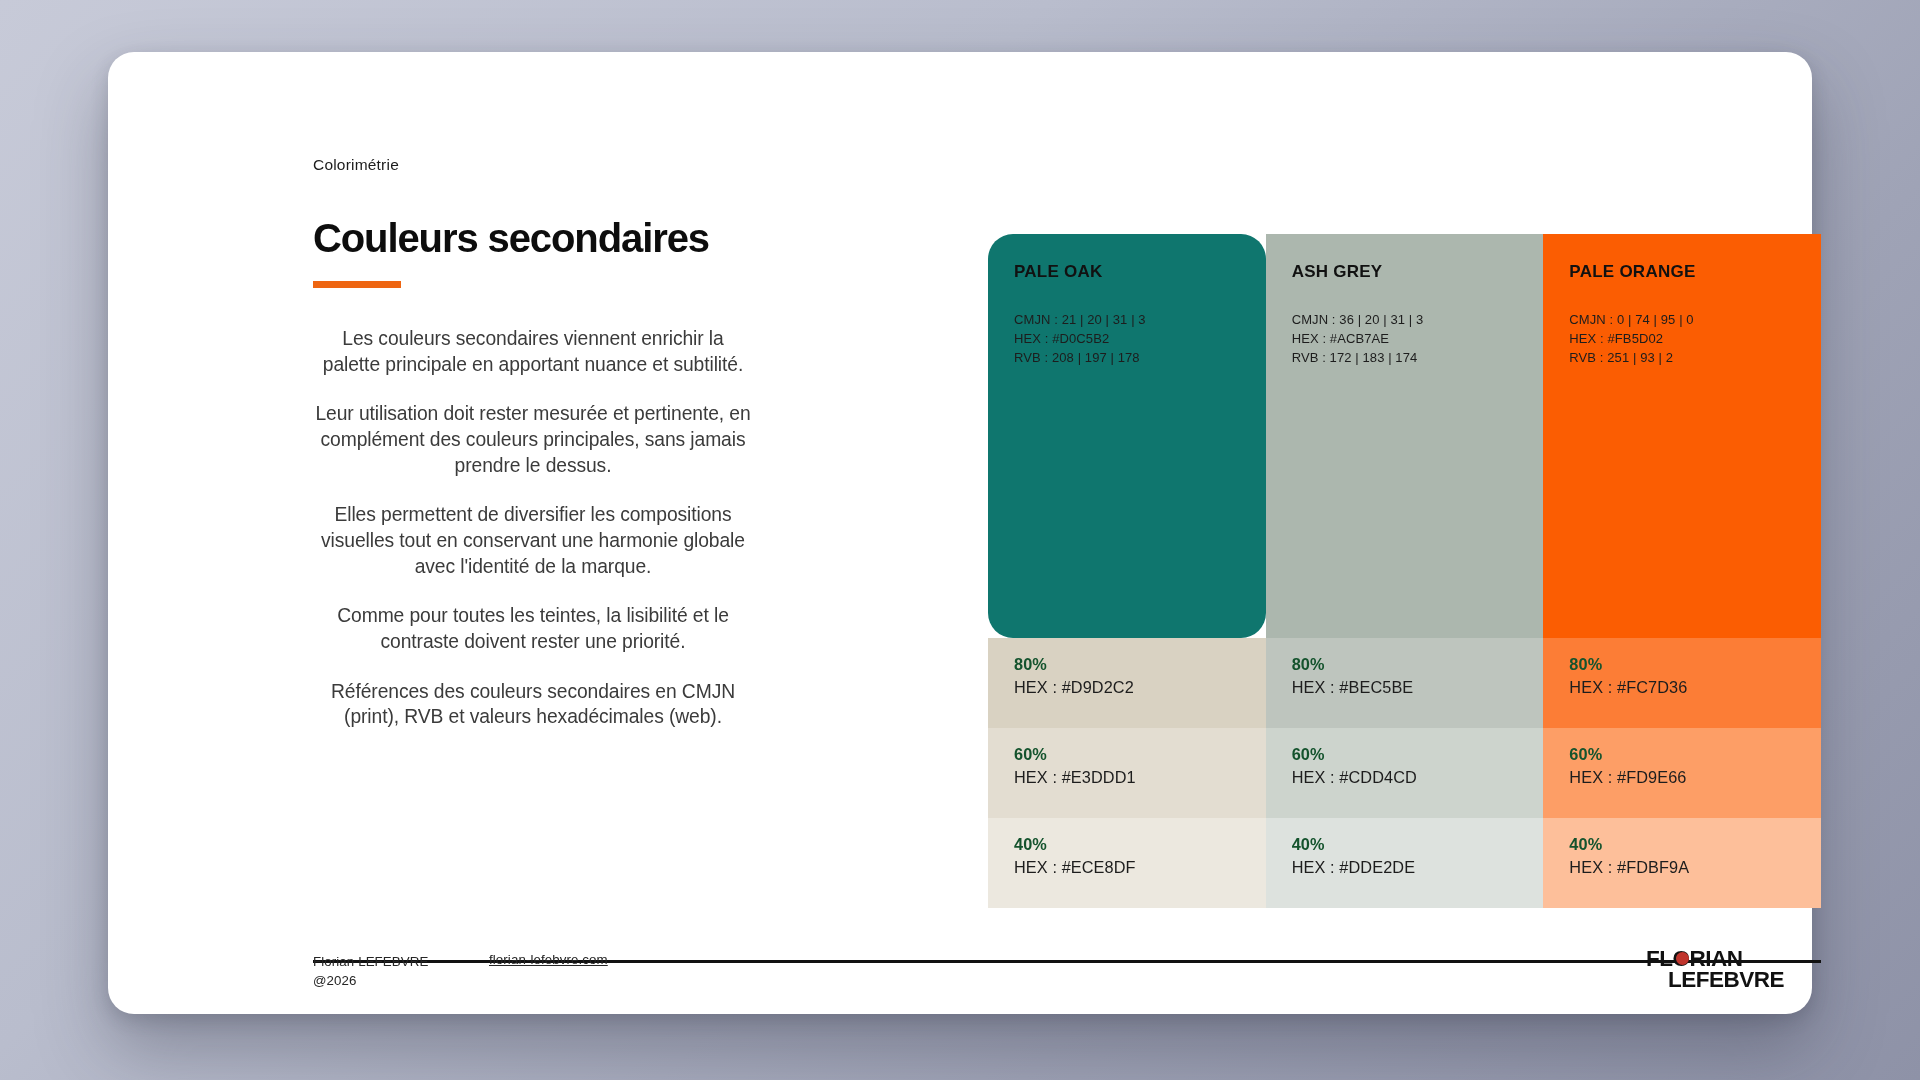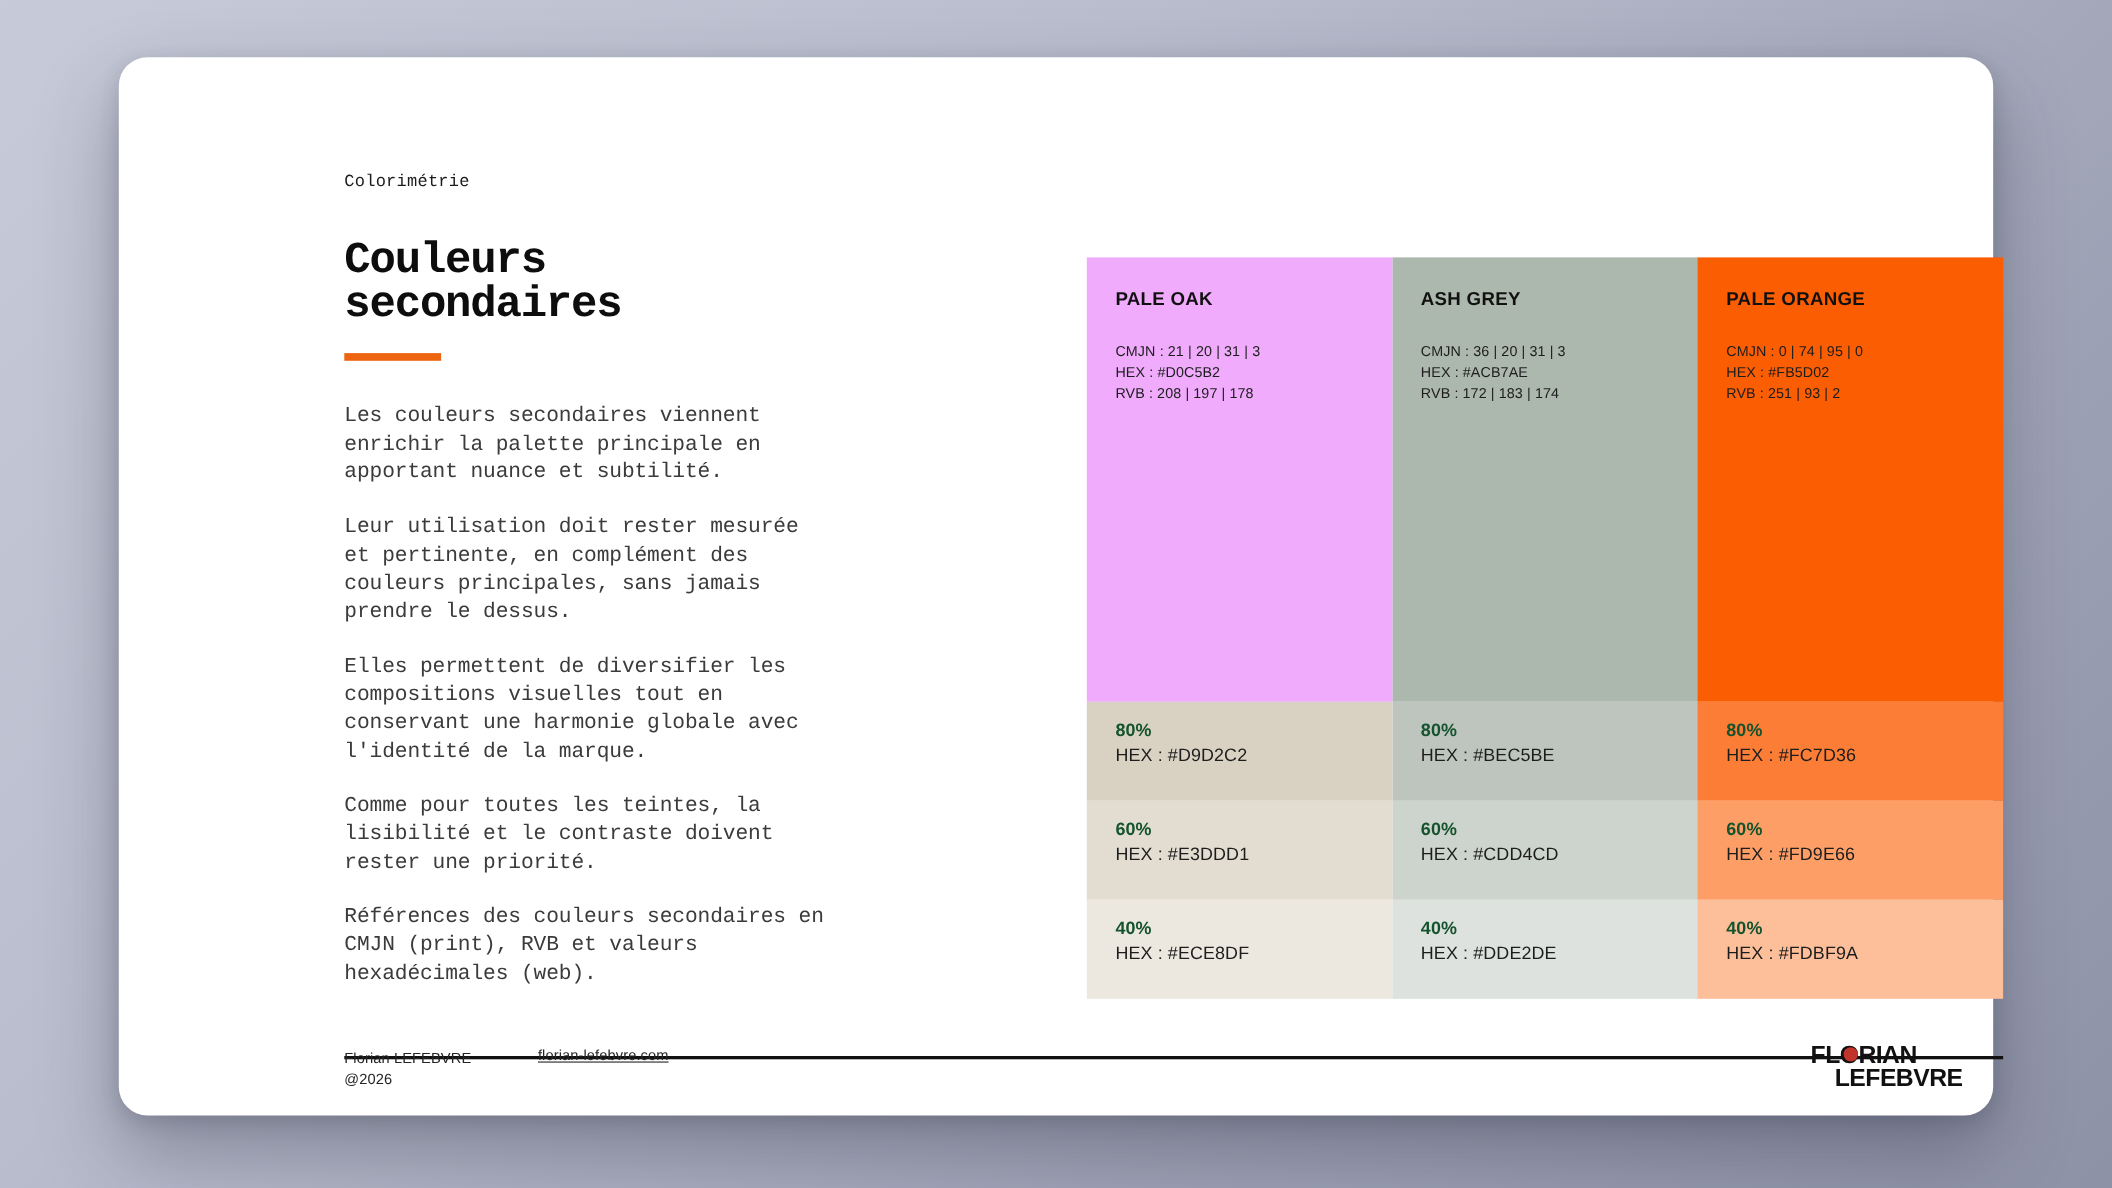--- a/index.html
+++ b/index.html
@@ -34,21 +34,20 @@
     inset: 0;
     padding: 60px 0 0 0;
   }
 
   
   #left-col {
     position: absolute;
     left: 205px;
     top: 104px;
     width: 450px;
-    font-family: Liberation Mono, monospace;
   }
 
   #eyebrow {
     font-size: 15.5px;
     color: #1c1c1c;
     letter-spacing: 0.2px;
     font-weight: 400;
   }
 
   #page-title {
@@ -63,20 +62,21 @@
   #title-rule {
     margin-top: 23px;
     width: 88px;
     height: 7px;
     background: #ee6511;
   }
 
   #paragraphs {
     margin-top: 38px;
     width: 440px;
+    text-align: center;
   }
 
   .para {
     font-size: 19.3px;
     line-height: 1.33;
     color: #3b3b3b;
     margin-bottom: 24px;
     letter-spacing: -0.1px;
   }
   .para:last-child { margin-bottom: 0; }
@@ -209,21 +209,21 @@
         <p class="para">Les couleurs secondaires viennent enrichir la palette principale en apportant nuance et subtilité.</p>
         <p class="para">Leur utilisation doit rester mesurée et pertinente, en complément des couleurs principales, sans jamais prendre le dessus.</p>
         <p class="para">Elles permettent de diversifier les compositions visuelles tout en conservant une harmonie globale avec l'identité de la marque.</p>
         <p class="para">Comme pour toutes les teintes, la lisibilité et le contraste doivent rester une priorité.</p>
         <p class="para">Références des couleurs secondaires en CMJN (print), RVB et valeurs hexadécimales (web).</p>
       </div>
     </div>
 
     <div id="swatch-grid">
 
-      <div class="sw-cell sw-main" style="background-color: #f0abfc;">
+      <div class="sw-cell sw-main" style="background-color: #0f766e; border-radius: 25px;">
         <div class="sw-name">PALE OAK</div>
         <div class="sw-specs">
           <div>CMJN : 21 | 20 | 31 | 3</div>
           <div>HEX : #D0C5B2</div>
           <div>RVB : 208 | 197 | 178</div>
         </div>
       </div>
 
       <div class="sw-cell sw-main" style="background-color: rgb(172, 183, 174);">
         <div class="sw-name">ASH GREY</div>

